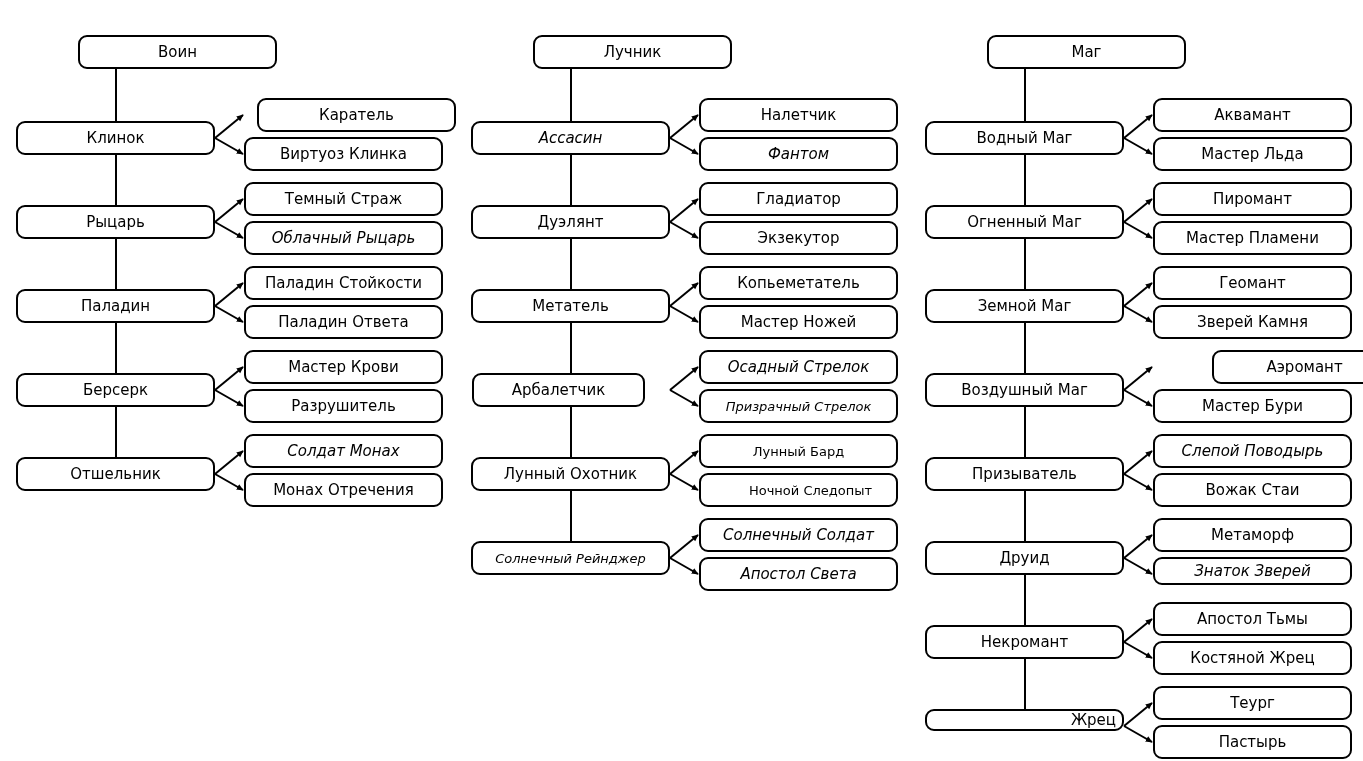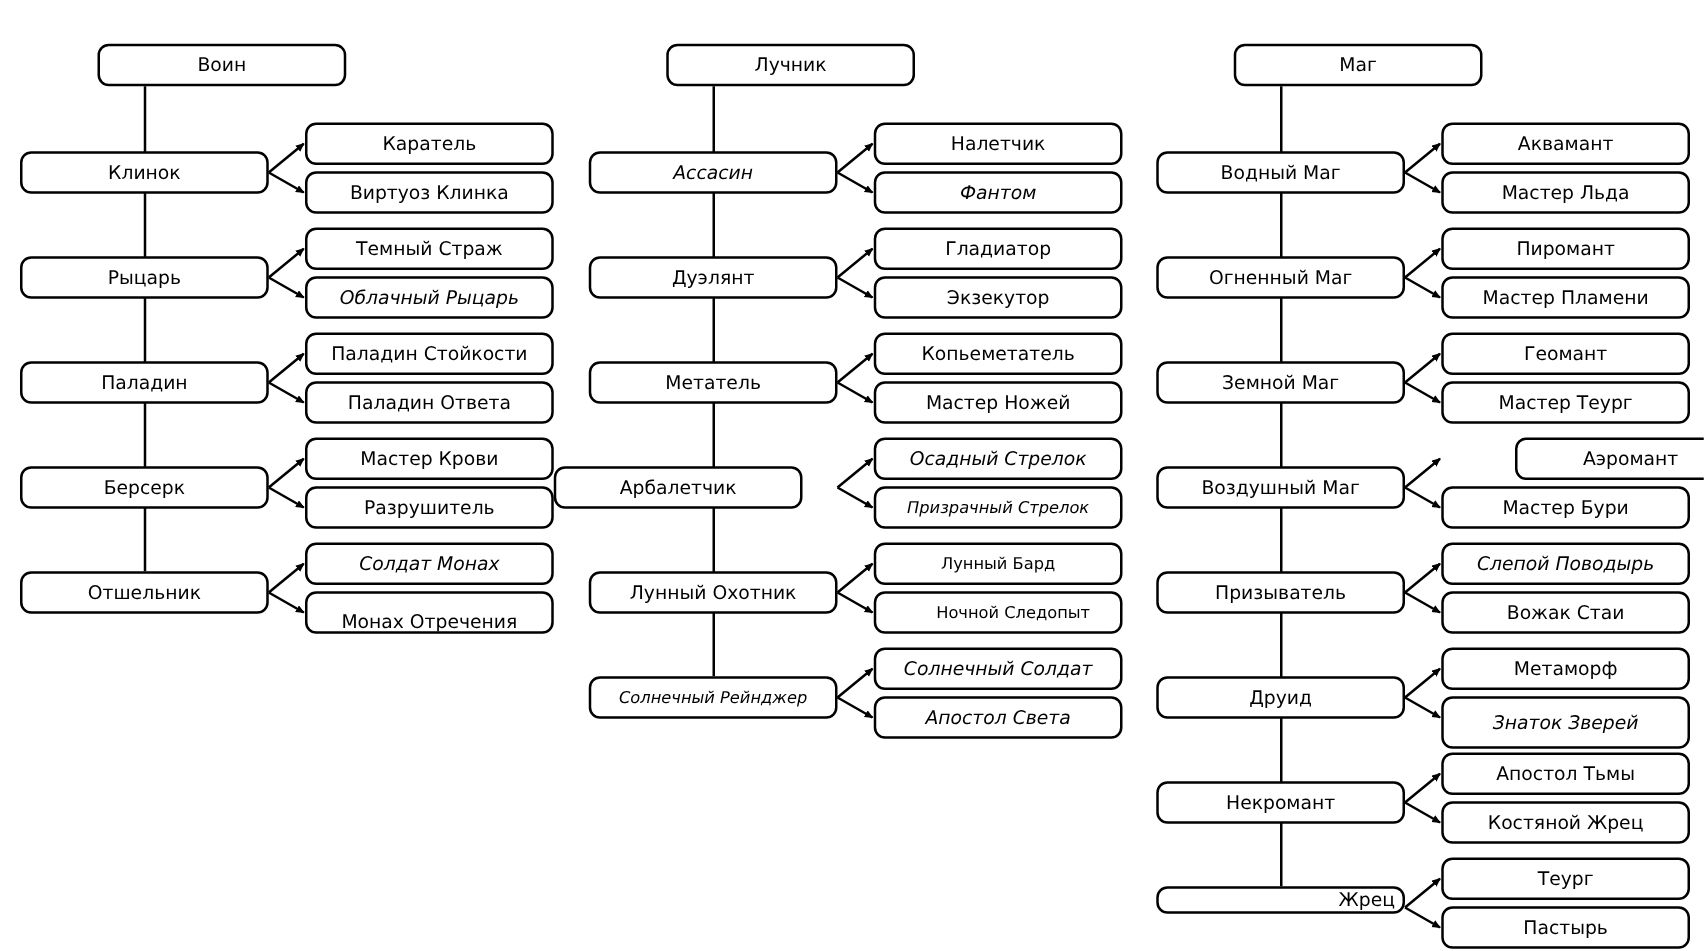--- a/index.html
+++ b/index.html
@@ -106,21 +106,21 @@
         <line x1="1124" y1="712" x2="1152" y2="728" stroke="#000000" stroke-width="2" marker-end="url(#arrowhead)"></line>
       </g>
   </svg>
   <div id="node-layer">
       <div class="node root " style="left: 78px; top: 21px; width: 199px; height: 34px;">
         <span class="node-label">Воин</span>
       </div>
       <div class="node branch " style="left: 16px; top: 107px; width: 199px; height: 34px;">
         <span class="node-label">Клинок</span>
       </div>
-      <div class="node leaf " style="left: 244px; top: 84px; width: 199px; height: 34px; text-align: center;">
+      <div class="node leaf " style="left: 257px; top: 84px; width: 199px; height: 34px; text-align: center;">
         <span class="node-label">Каратель</span>
       </div>
       <div class="node leaf " style="left: 244px; top: 123px; width: 199px; height: 34px;">
         <span class="node-label">Виртуоз Клинка</span>
       </div>
       <div class="node branch " style="left: 16px; top: 191px; width: 199px; height: 34px;">
         <span class="node-label">Рыцарь</span>
       </div>
       <div class="node leaf " style="left: 244px; top: 168px; width: 199px; height: 34px;">
         <span class="node-label">Темный Страж</span>
@@ -145,21 +145,21 @@
       </div>
       <div class="node leaf " style="left: 244px; top: 375px; width: 199px; height: 34px;">
         <span class="node-label">Разрушитель</span>
       </div>
       <div class="node branch " style="left: 16px; top: 443px; width: 199px; height: 34px;">
         <span class="node-label">Отшельник</span>
       </div>
       <div class="node leaf italic" style="left: 244px; top: 420px; width: 199px; height: 34px;">
         <span class="node-label">Солдат Монах</span>
       </div>
-      <div class="node leaf " style="left: 244px; top: 459px; width: 199px; height: 34px; align-items: flex-end;">
+      <div class="node leaf " style="left: 244px; top: 459px; width: 199px; height: 34px;">
         <span class="node-label">Монах Отречения</span>
       </div>
       <div class="node root " style="left: 533px; top: 21px; width: 199px; height: 34px;">
         <span class="node-label">Лучник</span>
       </div>
       <div class="node branch italic" style="left: 471px; top: 107px; width: 199px; height: 34px;">
         <span class="node-label">Ассасин</span>
       </div>
       <div class="node leaf " style="left: 699px; top: 84px; width: 199px; height: 34px;">
         <span class="node-label">Налетчик</span>
@@ -178,21 +178,21 @@
       </div>
       <div class="node branch " style="left: 471px; top: 275px; width: 199px; height: 34px;">
         <span class="node-label">Метатель</span>
       </div>
       <div class="node leaf " style="left: 699px; top: 252px; width: 199px; height: 34px;">
         <span class="node-label">Копьеметатель</span>
       </div>
       <div class="node leaf " style="left: 699px; top: 291px; width: 199px; height: 34px;">
         <span class="node-label">Мастер Ножей</span>
       </div>
-      <div class="node branch " style="left: 443px; top: 359px; width: 199px; height: 34px;">
+      <div class="node branch " style="left: 472px; top: 359px; width: 173px; height: 34px;">
         <span class="node-label">Арбалетчик</span>
       </div>
       <div class="node leaf italic" style="left: 699px; top: 336px; width: 199px; height: 34px;">
         <span class="node-label">Осадный Стрелок</span>
       </div>
       <div class="node leaf italic small" style="left: 699px; top: 375px; width: 199px; height: 34px;">
         <span class="node-label">Призрачный Стрелок</span>
       </div>
       <div class="node branch " style="left: 471px; top: 443px; width: 199px; height: 34px;">
         <span class="node-label">Лунный Охотник</span>
@@ -233,21 +233,21 @@
       <div class="node leaf " style="left: 1153px; top: 207px; width: 199px; height: 34px;">
         <span class="node-label">Мастер Пламени</span>
       </div>
       <div class="node branch " style="left: 925px; top: 275px; width: 199px; height: 34px;">
         <span class="node-label">Земной Маг</span>
       </div>
       <div class="node leaf " style="left: 1153px; top: 252px; width: 199px; height: 34px;">
         <span class="node-label">Геомант</span>
       </div>
       <div class="node leaf " style="left: 1153px; top: 291px; width: 199px; height: 34px;">
-        <span class="node-label">Мастер Теург</span>
+        <span class="node-label">Зверей Камня</span>
       </div>
       <div class="node branch " style="left: 925px; top: 359px; width: 199px; height: 34px;">
         <span class="node-label">Воздушный Маг</span>
       </div>
       <div class="node leaf " style="left: 1212px; top: 336px; width: 185px; height: 34px;">
         <span class="node-label">Аэромант</span>
       </div>
       <div class="node leaf " style="left: 1153px; top: 375px; width: 199px; height: 34px;">
         <span class="node-label">Мастер Бури</span>
       </div>
@@ -259,21 +259,21 @@
       </div>
       <div class="node leaf " style="left: 1153px; top: 459px; width: 199px; height: 34px;">
         <span class="node-label">Вожак Стаи</span>
       </div>
       <div class="node branch " style="left: 925px; top: 527px; width: 199px; height: 34px;">
         <span class="node-label">Друид</span>
       </div>
       <div class="node leaf " style="left: 1153px; top: 504px; width: 199px; height: 34px;">
         <span class="node-label">Метаморф</span>
       </div>
-      <div class="node leaf italic" style="left: 1153px; top: 543px; width: 199px; height: 42px;">
+      <div class="node leaf italic" style="left: 1153px; top: 543px; width: 199px; height: 28px;">
         <span class="node-label">Знаток Зверей</span>
       </div>
       <div class="node branch " style="left: 925px; top: 611px; width: 199px; height: 34px;">
         <span class="node-label">Некромант</span>
       </div>
       <div class="node leaf " style="left: 1153px; top: 588px; width: 199px; height: 34px;">
         <span class="node-label">Апостол Тьмы</span>
       </div>
       <div class="node leaf " style="left: 1153px; top: 627px; width: 199px; height: 34px;">
         <span class="node-label">Костяной Жрец</span>

